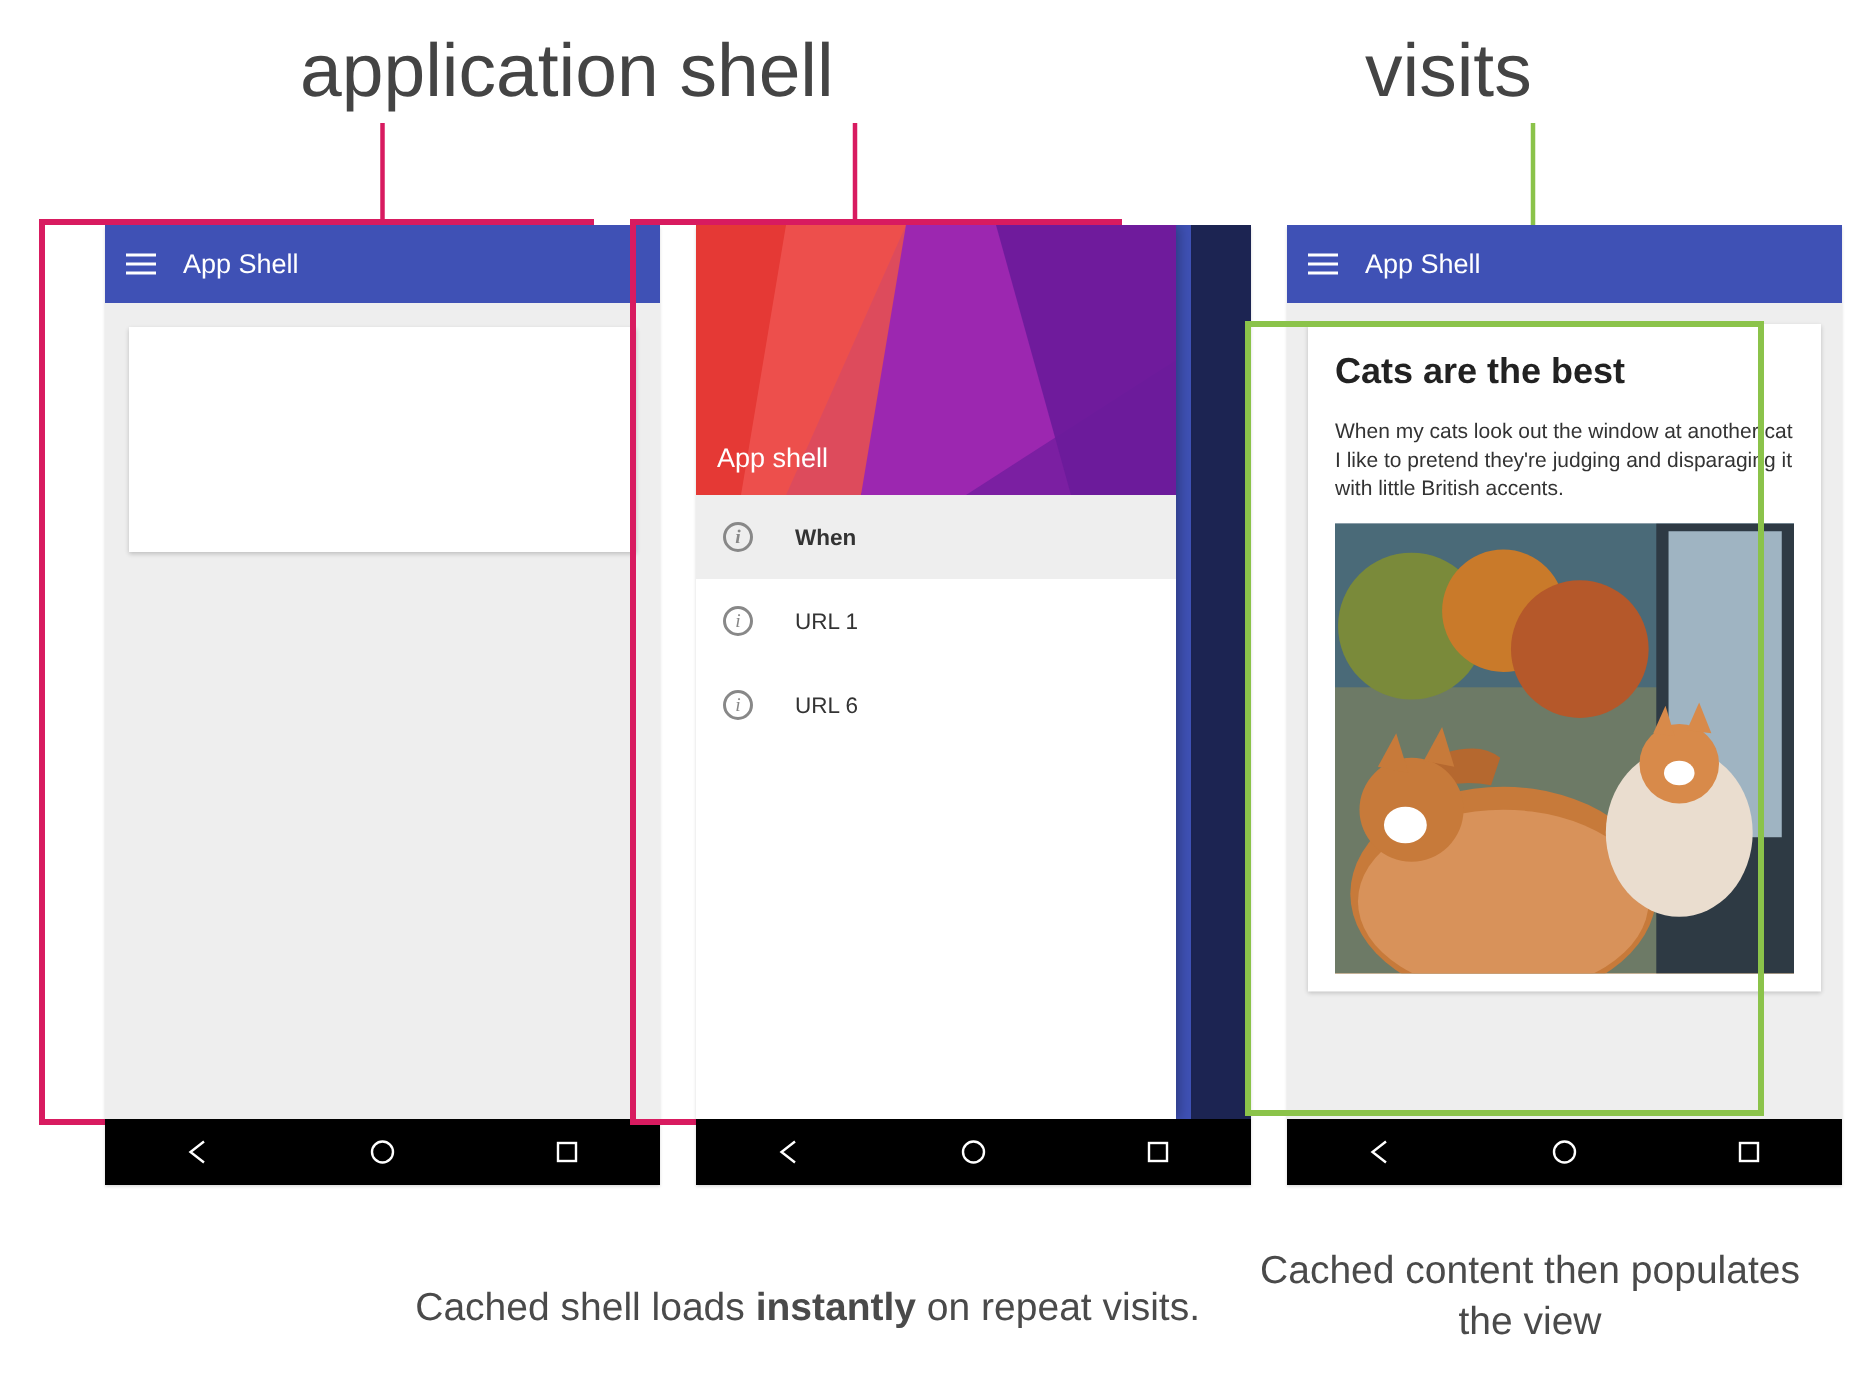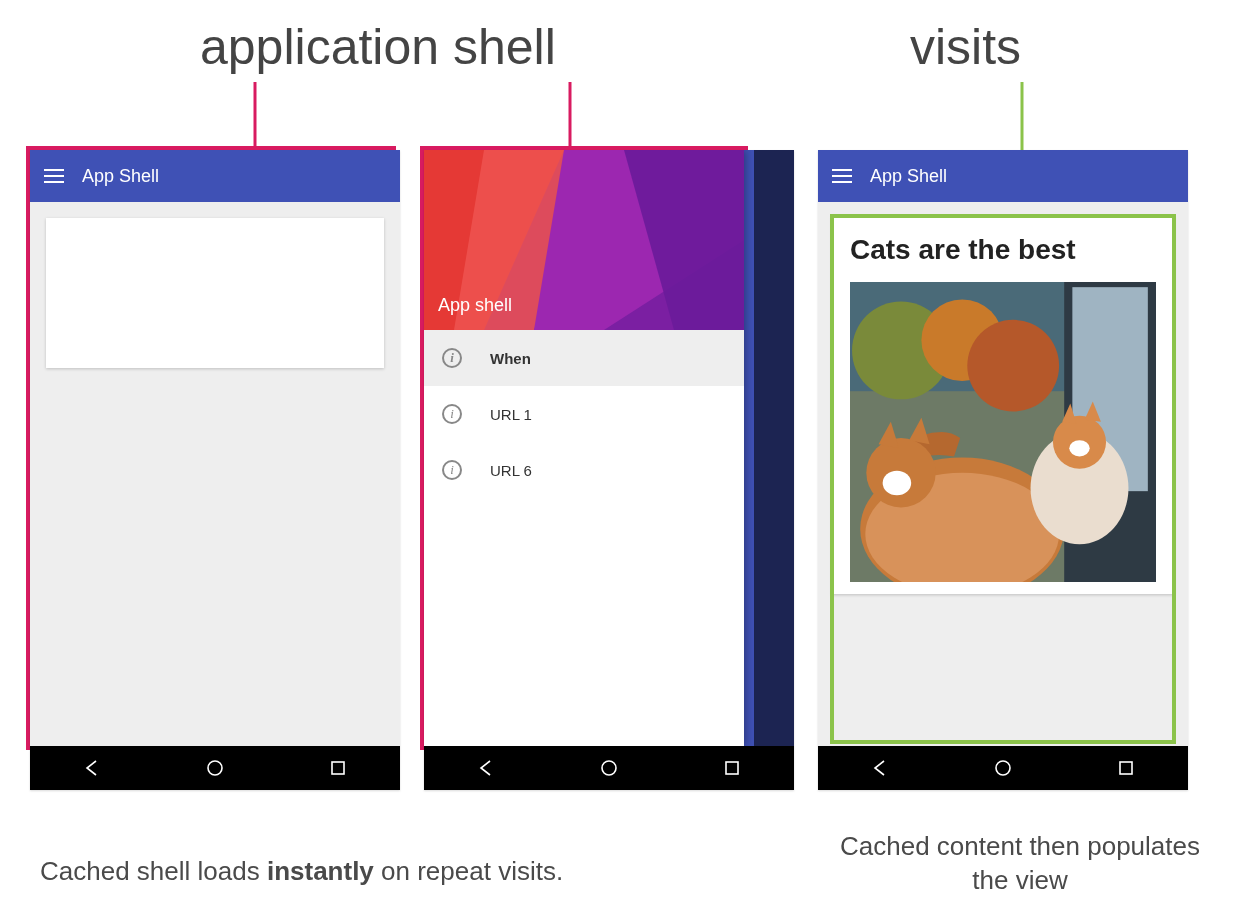--- a/index.html
+++ b/index.html
@@ -22,21 +22,21 @@
   .top-label.right { left: 910px; top: 18px; width: 240px; }
 
   .phones-row {
     position: absolute;
     top: 150px;
     left: 30px;
     display: flex;
     gap: 30px;
     align-items: flex-start;
   }
-  .phone-col { position: relative; width: 364px; }
+  .phone-col { position: relative; width: 364px; padding-left: 40px; }
   .phone {
     width: 370px;
     height: 640px;
     background: #eeeeee;
     position: relative;
     overflow: hidden;
     box-shadow: 0 1px 2px rgba(0,0,0,0.15);
   }
   .highlight-frame {
     position: absolute;
@@ -112,21 +112,21 @@
     font-size: 13px; color: #888; margin-right: 28px;
     font-family: Georgia, serif; font-style: italic;
   }
 
   
   .content-card {
     background: #fff;
     padding: 18px 18px 12px 18px;
     box-shadow: 0 1px 3px rgba(0,0,0,0.2);
   }
-  .content-title { font-size: 28px; font-weight: 700; color: #222; margin-bottom: 16px; }
+  .content-title { font-size: 24px; font-weight: 700; color: #222; margin-bottom: 16px; }
   .content-body { font-size: 14px; line-height: 1.35; color: #333; margin-bottom: 14px; }
   .content-img {
     width: 100%; height: 300px;
     background: linear-gradient(180deg,#6a8caf 0%, #8aa 30%, #b27040 55%, #c58a50 100%);
     position: relative;
     overflow: hidden;
   }
   .content-img svg { width: 100%; height: 100%; display: block; }
 
   .navbar {
@@ -142,21 +142,21 @@
   .nav-btn svg { display: block; }
 
   .caption {
     position: absolute;
     font-size: 26px;
     font-weight: 300;
     color: #4a4a4a;
     text-align: center;
     line-height: 1.3;
   }
-  .caption.left { left: 30px; top: 855px; width: 770px; text-align: left; padding-left: 10px;}
+  .caption.left { left: 30px; top: 855px; width: 770px; text-align: right; padding-left: 10px;}
   .caption.right { left: 830px; top: 830px; width: 380px; }
   .caption strong { font-weight: 700; }
 </style>
 </head>
 <body>
 
 <div class="top-label left">application shell</div>
 <div class="top-label right">visits</div>
 
 <svg width="1249" height="923" class="connector-lines" style="position:absolute;pointer-events:none;">
@@ -259,20 +259,21 @@
         <div class="hamburger-icon">
             <span></span>
             <span></span>
             <span></span>
           </div>
         <span>App Shell</span>
       </div>
       <div class="phone-body" style="padding:14px;">
         <div class="content-card">
           <div class="content-title">Cats are the best</div>
+          <div class="content-body">When my cats look out the window at another cat I like to pretend they're judging and disparaging it with little British accents.</div>
           <div class="content-img">
             <svg viewBox="0 0 300 300" preserveAspectRatio="xMidYMid slice">
               <rect width="300" height="300" fill="#6d7a66"></rect>
               <rect x="0" y="0" width="300" height="110" fill="#4a6a78"></rect>
               <rect x="210" y="0" width="90" height="300" fill="#2e3a44"></rect>
               <rect x="218" y="8" width="74" height="200" fill="#9fb4c2"></rect>
 
               <circle cx="50" cy="70" r="48" fill="#7a8a3a"></circle>
               <circle cx="110" cy="60" r="40" fill="#c97a2a"></circle>
               <circle cx="160" cy="85" r="45" fill="#b5582a"></circle>

